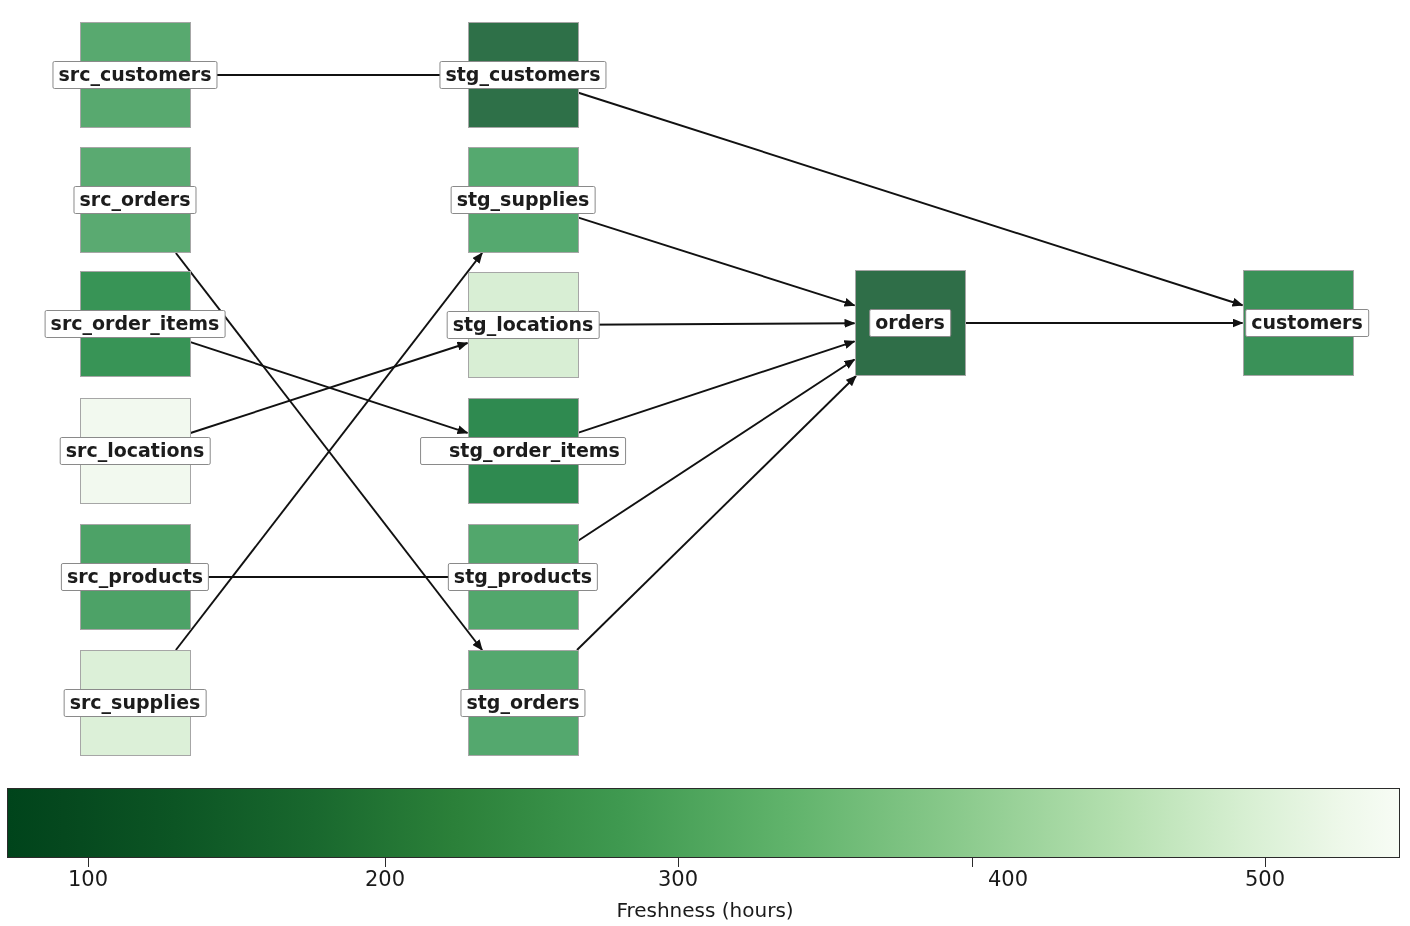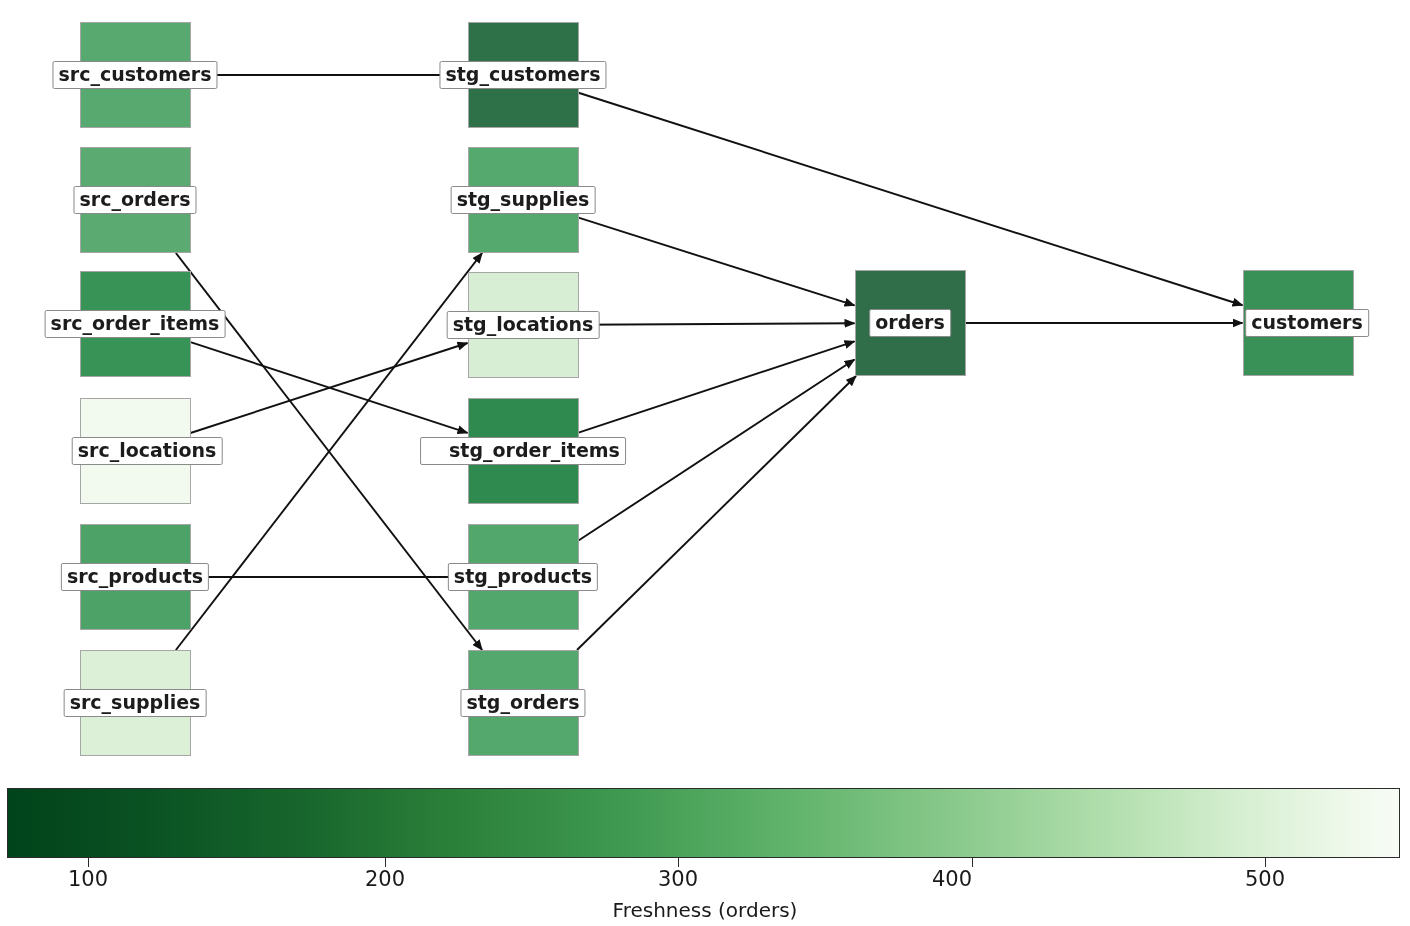--- a/index.html
+++ b/index.html
@@ -148,21 +148,21 @@
         <div class="node" style="left: 455.5px; top: 398px; width: 111px; height: 106px; background: rgb(47, 138, 80);"></div>
         <div class="node" style="left: 455.5px; top: 524px; width: 111px; height: 106px; background: rgb(82, 167, 108);"></div>
         <div class="node" style="left: 455.5px; top: 650px; width: 111px; height: 106px; background: rgb(84, 168, 110);"></div>
         <div class="node" style="left: 842.5px; top: 270px; width: 111px; height: 106px; background: rgb(47, 110, 72);"></div>
         <div class="node" style="left: 1230.5px; top: 270px; width: 111px; height: 106px; background: rgb(58, 145, 88);"></div>
       </div>
     <div id="labels-group">
         <div class="node-label" style="left: 123px; top: 75px;">src_customers</div>
         <div class="node-label" style="left: 123px; top: 200px; text-align: center;">src_orders</div>
         <div class="node-label" style="left: 123px; top: 324px;">src_order_items</div>
-        <div class="node-label" style="left: 123px; top: 451px; margin-left: 12px;">src_locations</div>
+        <div class="node-label" style="left: 123px; top: 451px;">src_locations</div>
         <div class="node-label" style="left: 123px; top: 577px;">src_products</div>
         <div class="node-label" style="left: 123px; top: 703px;">src_supplies</div>
         <div class="node-label" style="left: 511px; top: 75px;">stg_customers</div>
         <div class="node-label" style="left: 511px; top: 200px;">stg_supplies</div>
         <div class="node-label" style="left: 511px; top: 325px;">stg_locations</div>
         <div class="node-label" style="left: 511px; top: 451px; padding-left: 28px;">stg_order_items</div>
         <div class="node-label" style="left: 511px; top: 577px;">stg_products</div>
         <div class="node-label" style="left: 511px; top: 703px;">stg_orders</div>
         <div class="node-label" style="left: 898px; top: 323px;">orders</div>
         <div class="node-label" style="left: 1286px; top: 323px; margin-left: 9px;">customers</div>
@@ -172,20 +172,20 @@
   <div id="colorbar-wrap">
     <div id="colorbar"></div>
     <div id="cb-ticks">
         <div class="cb-tick" style="left: 88px;"></div>
         <div class="cb-ticklabel" style="left: 88px;">100</div>
         <div class="cb-tick" style="left: 385px;"></div>
         <div class="cb-ticklabel" style="left: 385px;">200</div>
         <div class="cb-tick" style="left: 678px;"></div>
         <div class="cb-ticklabel" style="left: 678px;">300</div>
         <div class="cb-tick" style="left: 972px;"></div>
-        <div class="cb-ticklabel" style="left: 952px;">400</div>
+        <div class="cb-ticklabel" style="left: 1008px;">400</div>
         <div class="cb-tick" style="left: 1265px;"></div>
         <div class="cb-ticklabel" style="left: 1265px;">500</div>
       </div>
-    <div id="cb-title">Freshness (orders)</div>
+    <div id="cb-title">Freshness (hours)</div>
   </div>
 
 </div>
 
 </body></html>

